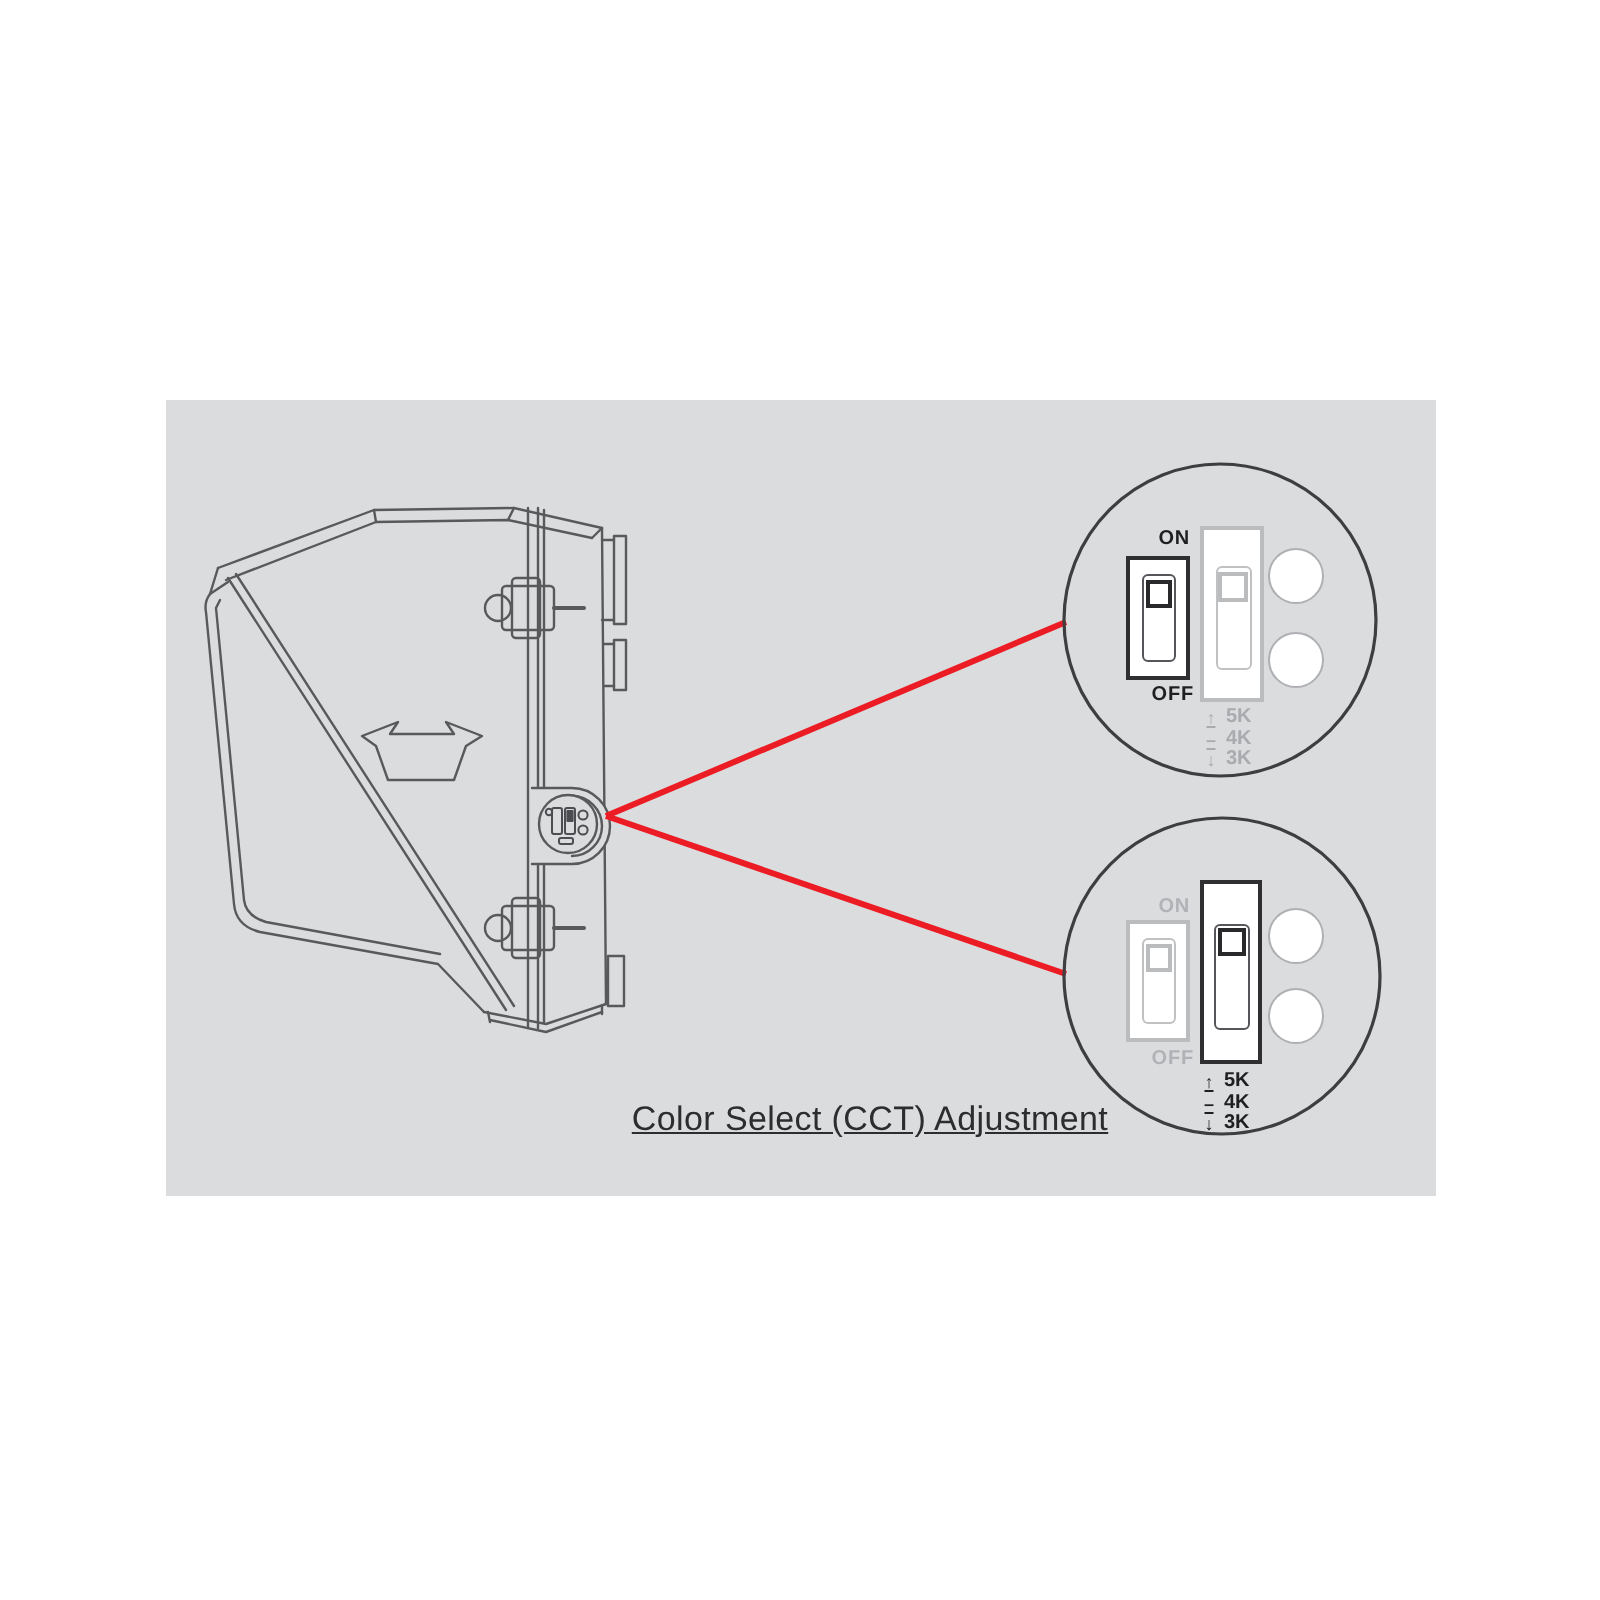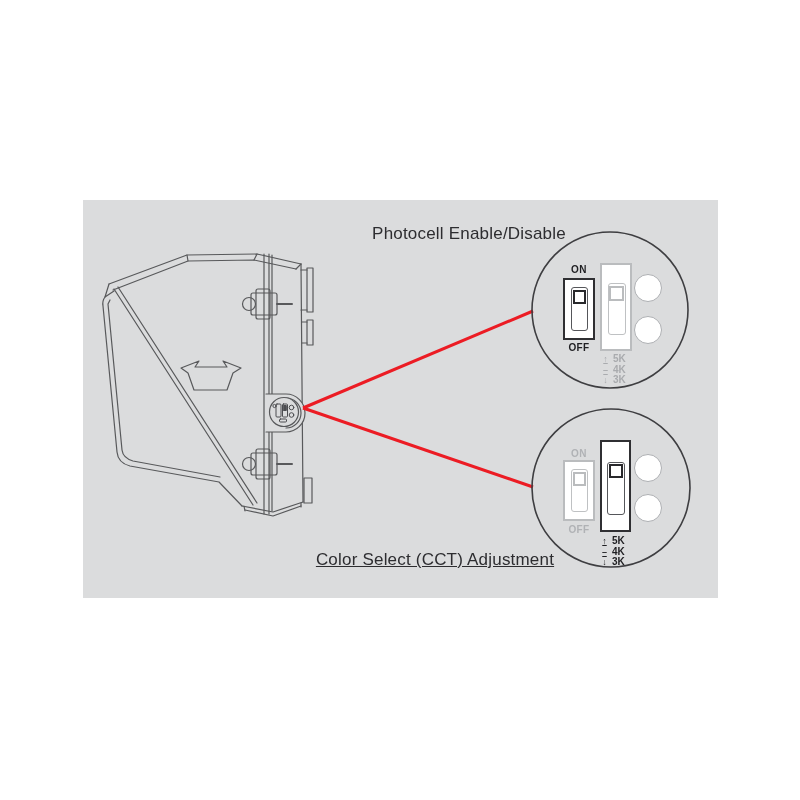--- a/index.html
+++ b/index.html
@@ -14,21 +14,21 @@
   .switch.lite{border:2px solid #babcbe;}
   .rocker{position:absolute;box-sizing:border-box;border-radius:3px;background:#ffffff;}
   .dark .rocker{border:1.5px solid #55565a;}
   .lite .rocker{border:1.5px solid #bfc1c3;}
   .handle{position:absolute;box-sizing:border-box;background:#ffffff;}
   .dark .handle{border:2.5px solid #29292c;}
   .lite .handle{border:2px solid #babcbe;}
 
   .hole{position:absolute;width:28px;height:28px;border-radius:50%;background:#ffffff;border:1.5px solid #aeb0b3;box-sizing:border-box;}
 
-  .onoff{position:absolute;font-size:10px;font-weight:bold;letter-spacing:.4px;text-align:center;white-space:nowrap;}
+  .onoff{position:absolute;font-size:10px;font-weight:bold;letter-spacing:.4px;text-align:right;white-space:nowrap;}
   .ink{color:#1f1f22;}
   .faint{color:#b0b2b5;}
 
   .legend{position:absolute;font-size:10px;font-weight:bold;line-height:10.5px;}
   .legend .lrow{display:flex;gap:3px;align-items:center;}
   .legend .g{display:inline-block;width:9px;text-align:center;font-size:9px;line-height:10px;}
   .legend .g.up{text-decoration:underline;}
   .legend .g.down{text-decoration:overline;}
   .legend.ink{color:#1f1f22;}
   .legend.faint{color:#a9abae;}
@@ -97,21 +97,20 @@
       </g>
     </g>
 
     <line x1="220" y1="208" x2="450" y2="111" stroke="#EC1C24" stroke-width="3"></line>
     <line x1="220" y1="208" x2="450" y2="287" stroke="#EC1C24" stroke-width="3"></line>
 
     <circle cx="527" cy="110" r="78" stroke="#3e3e41" stroke-width="1.6" fill="none"></circle>
     <circle cx="528" cy="288" r="79" stroke="#3e3e41" stroke-width="1.6" fill="none"></circle>
   </svg>
 
-  <div class="callout-title" style="left:256px;top:24px;width:260px;">Photocell Enable/Disable</div>
 
   <div class="onoff ink" style="left:480px;top:64px;width:32px;">ON</div>
 
   <div class="switch dark" style="left:480px;top:78px;width:32px;height:62px;">
     <div class="rocker" style="left:5.5px;top:7px;width:17px;height:44px;"></div>
     <div class="handle" style="left:7.5px;top:10px;width:13px;height:14px;"></div>
   </div>
 
   <div class="onoff ink" style="left:478px;top:142px;width:36px;">OFF</div>
 

